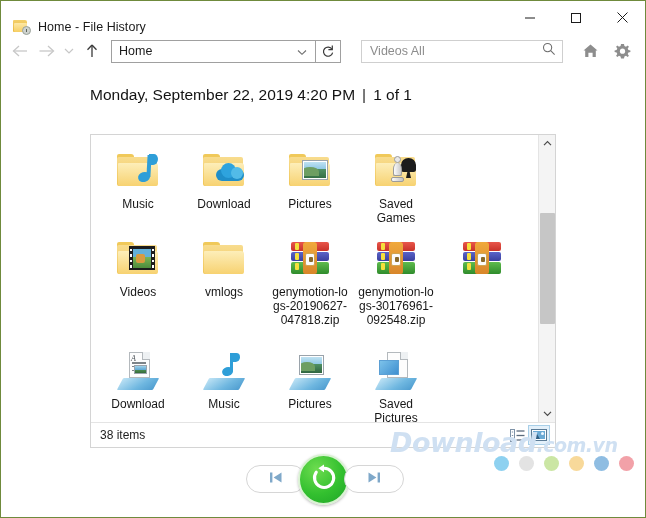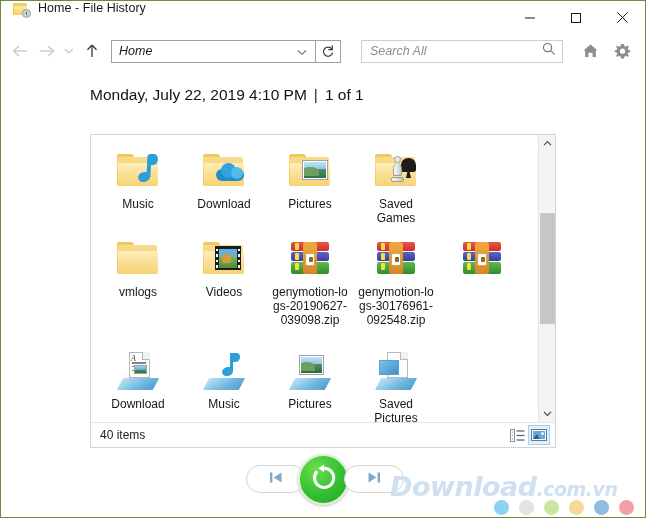--- a/index.html
+++ b/index.html
@@ -17,21 +17,21 @@
     background: #ffffff;
     border: 1px solid #6f8a3c;
     overflow: hidden;
   }
 
   
   .titlebar {
     position: relative;
     height: 33px;
     display: flex;
-    align-items: flex-start;
+    align-items: flex-end;
     background: #ffffff;
   }
   .title-icon {
     position: relative;
     width: 18px; height: 16px;
     margin-left: 11px; margin-right: 8px;
     flex: 0 0 auto;
   }
   .title-icon .folder-back {
     position: absolute; left: 1px; top: 2px;
@@ -73,21 +73,20 @@
   }
   .win-btn svg { display: block; }
 
   
   .toolbar {
     height: 34px;
     display: flex;
     align-items: center;
     padding: 0 8px 0 6px;
     background: #ffffff;
-    font-style: italic;
   }
   .nav-btn {
     width: 26px; height: 26px;
     display: flex; align-items: center; justify-content: center;
     flex: 0 0 auto;
   }
   .nav-btn.small { width: 20px; }
   .addr {
     flex: 0 1 auto;
     width: 215px;
@@ -556,21 +555,21 @@
     border-radius: 50%;
     background: radial-gradient(circle at 35% 28%, #6ddc4f 0%, #33c02f 55%, #1da327 100%);
     border: 2px solid #d9f2d2;
     box-shadow: 0 1px 3px rgba(0,0,0,0.28);
     display: flex; align-items: center; justify-content: center;
   }
 
   
   .watermark {
     position: absolute;
-    left: 389px; top: 472px;
+    left: 389px; top: 428px;
     user-select: none;
     pointer-events: none;
   }
   .wm-text {
     font-family: "DejaVu Sans", sans-serif;
     font-weight: bold;
     font-style: italic;
     font-size: 27px;
     color: #cfe0f2;
     letter-spacing: -0.5px;
@@ -652,21 +651,21 @@
       </span>
     </div>
     <div class="refresh-btn">
       <svg width="14" height="14" viewBox="0 0 14 14">
         <path d="M11 5.2 A4.6 4.6 0 1 0 11.6 8.6" fill="none" stroke="#3a3a3a" stroke-width="1.2"></path>
         <path d="M11.3 1.6 L11.3 5.6 L7.4 5.6" fill="none" stroke="#3a3a3a" stroke-width="1.2"></path>
       </svg>
     </div>
 
     <div class="search">
-      <span class="search-text">Search All</span>
+      <span class="search-text">Videos All</span>
       <span>
         <svg width="14" height="14" viewBox="0 0 14 14">
           <circle cx="5.6" cy="5.6" r="4.1" fill="none" stroke="#6e6e6e" stroke-width="1.1"></circle>
           <line x1="8.7" y1="8.7" x2="12.6" y2="12.6" stroke="#6e6e6e" stroke-width="1.1"></line>
         </svg>
       </span>
     </div>
 
     <div class="tool-icon home-i">
       <svg width="17" height="16" viewBox="0 0 17 16">
@@ -675,21 +674,21 @@
     </div>
     <div class="tool-icon gear-i">
       <svg width="17" height="17" viewBox="0 0 17 17">
         <path d="M8.5 1 L10 1 L10.4 3.1 L12 3.8 L13.7 2.6 L14.9 3.8 L13.7 5.5 L14.4 7.1 L16.4 7.5 L16.4 9 L14.4 9.4 L13.7 11 L14.9 12.7 L13.7 13.9 L12 12.7 L10.4 13.4 L10 15.4 L8.5 15.4 L7 15.4 L6.6 13.4 L5 12.7 L3.3 13.9 L2.1 12.7 L3.3 11 L2.6 9.4 L0.6 9 L0.6 7.5 L2.6 7.1 L3.3 5.5 L2.1 3.8 L3.3 2.6 L5 3.8 L6.6 3.1 L7 1 Z" fill="#8d8d8d"></path>
         <circle cx="8.5" cy="8.2" r="2.6" fill="#ffffff"></circle>
       </svg>
     </div>
   </div>
 
   <div class="date-header">
-    <span>Monday, July 22, 2019 4:10 PM</span><span class="sep">|</span><span>1 of 1</span>
+    <span>Monday, September 22, 2019 4:20 PM</span><span class="sep">|</span><span>1 of 1</span>
   </div>
 
   <div class="pane-wrap">
     <div class="pane-body">
       <div class="grid">
 
         <div class="row">
           <div class="cell">
             <div class="icon-box">
               <div class="folder">
@@ -755,31 +754,20 @@
                   <div class="p-base"></div>
                 </div>
             </div>
             <div class="cell-label">Saved
 Games</div>
           </div>
 
         </div>
 
         <div class="row">
-          <div class="cell tall">
-            <div class="icon-box">
-              <div class="folder">
-                  <div class="tab"></div>
-                  <div class="back"></div>
-                  <div class="front"></div>
-                </div>
-            </div>
-            <div class="cell-label">vmlogs</div>
-          </div>
-
           <div class="cell tall">
             <div class="icon-box">
               <div class="folder">
                   <div class="tab"></div>
                   <div class="back"></div>
                   <div class="front"></div>
                 </div>
               <div class="film">
                 <div class="perf-l">
                     <i></i>
@@ -794,32 +782,43 @@
                     <i></i>
                     <i></i>
                   </div>
               </div>
             </div>
             <div class="cell-label">Videos</div>
           </div>
 
           <div class="cell tall">
             <div class="icon-box">
+              <div class="folder">
+                  <div class="tab"></div>
+                  <div class="back"></div>
+                  <div class="front"></div>
+                </div>
+            </div>
+            <div class="cell-label">vmlogs</div>
+          </div>
+
+          <div class="cell tall">
+            <div class="icon-box">
               <div class="rar">
                 <div class="band b1"></div>
                   <div class="band b2"></div>
                   <div class="band b3"></div>
                 <div class="ytick yt1"></div>
                   <div class="ytick yt2"></div>
                   <div class="ytick yt3"></div>
                 <div class="book"></div>
                   <div class="clasp"></div>
               </div>
             </div>
-            <div class="cell-label">genymotion-logs-20190627-039098.zip</div>
+            <div class="cell-label">genymotion-logs-20190627-047818.zip</div>
           </div>
 
           <div class="cell tall">
             <div class="icon-box">
               <div class="rar">
                 <div class="band b1"></div>
                   <div class="band b2"></div>
                   <div class="band b3"></div>
                 <div class="ytick yt1"></div>
                   <div class="ytick yt2"></div>
@@ -918,21 +917,21 @@
         </div>
         <div class="arrow">
           <svg width="9" height="7" viewBox="0 0 9 7">
               <path d="M1 1.8 L4.5 5.4 L8 1.8" fill="none" stroke="#4a4a4a" stroke-width="1.2"></path>
             </svg>
         </div>
       </div>
     </div>
 
     <div class="statusbar">
-      <span class="status-text">40 items</span>
+      <span class="status-text">38 items</span>
       <span class="view-btn">
         <svg width="15" height="13" viewBox="0 0 15 13">
           <rect x="0.5" y="0.5" width="4" height="12" fill="none" stroke="#7f93a8" stroke-width="1"></rect>
           <line x1="1.8" y1="3" x2="3.2" y2="3" stroke="#7f93a8" stroke-width="1"></line>
           <line x1="1.8" y1="6.5" x2="3.2" y2="6.5" stroke="#7f93a8" stroke-width="1"></line>
           <line x1="1.8" y1="10" x2="3.2" y2="10" stroke="#7f93a8" stroke-width="1"></line>
           <line x1="6.5" y1="2" x2="14.5" y2="2" stroke="#5b6b7d" stroke-width="1.3"></line>
           <line x1="6.5" y1="6.5" x2="14.5" y2="6.5" stroke="#5b6b7d" stroke-width="1.3"></line>
           <line x1="6.5" y1="11" x2="14.5" y2="11" stroke="#5b6b7d" stroke-width="1.3"></line>
         </svg>

